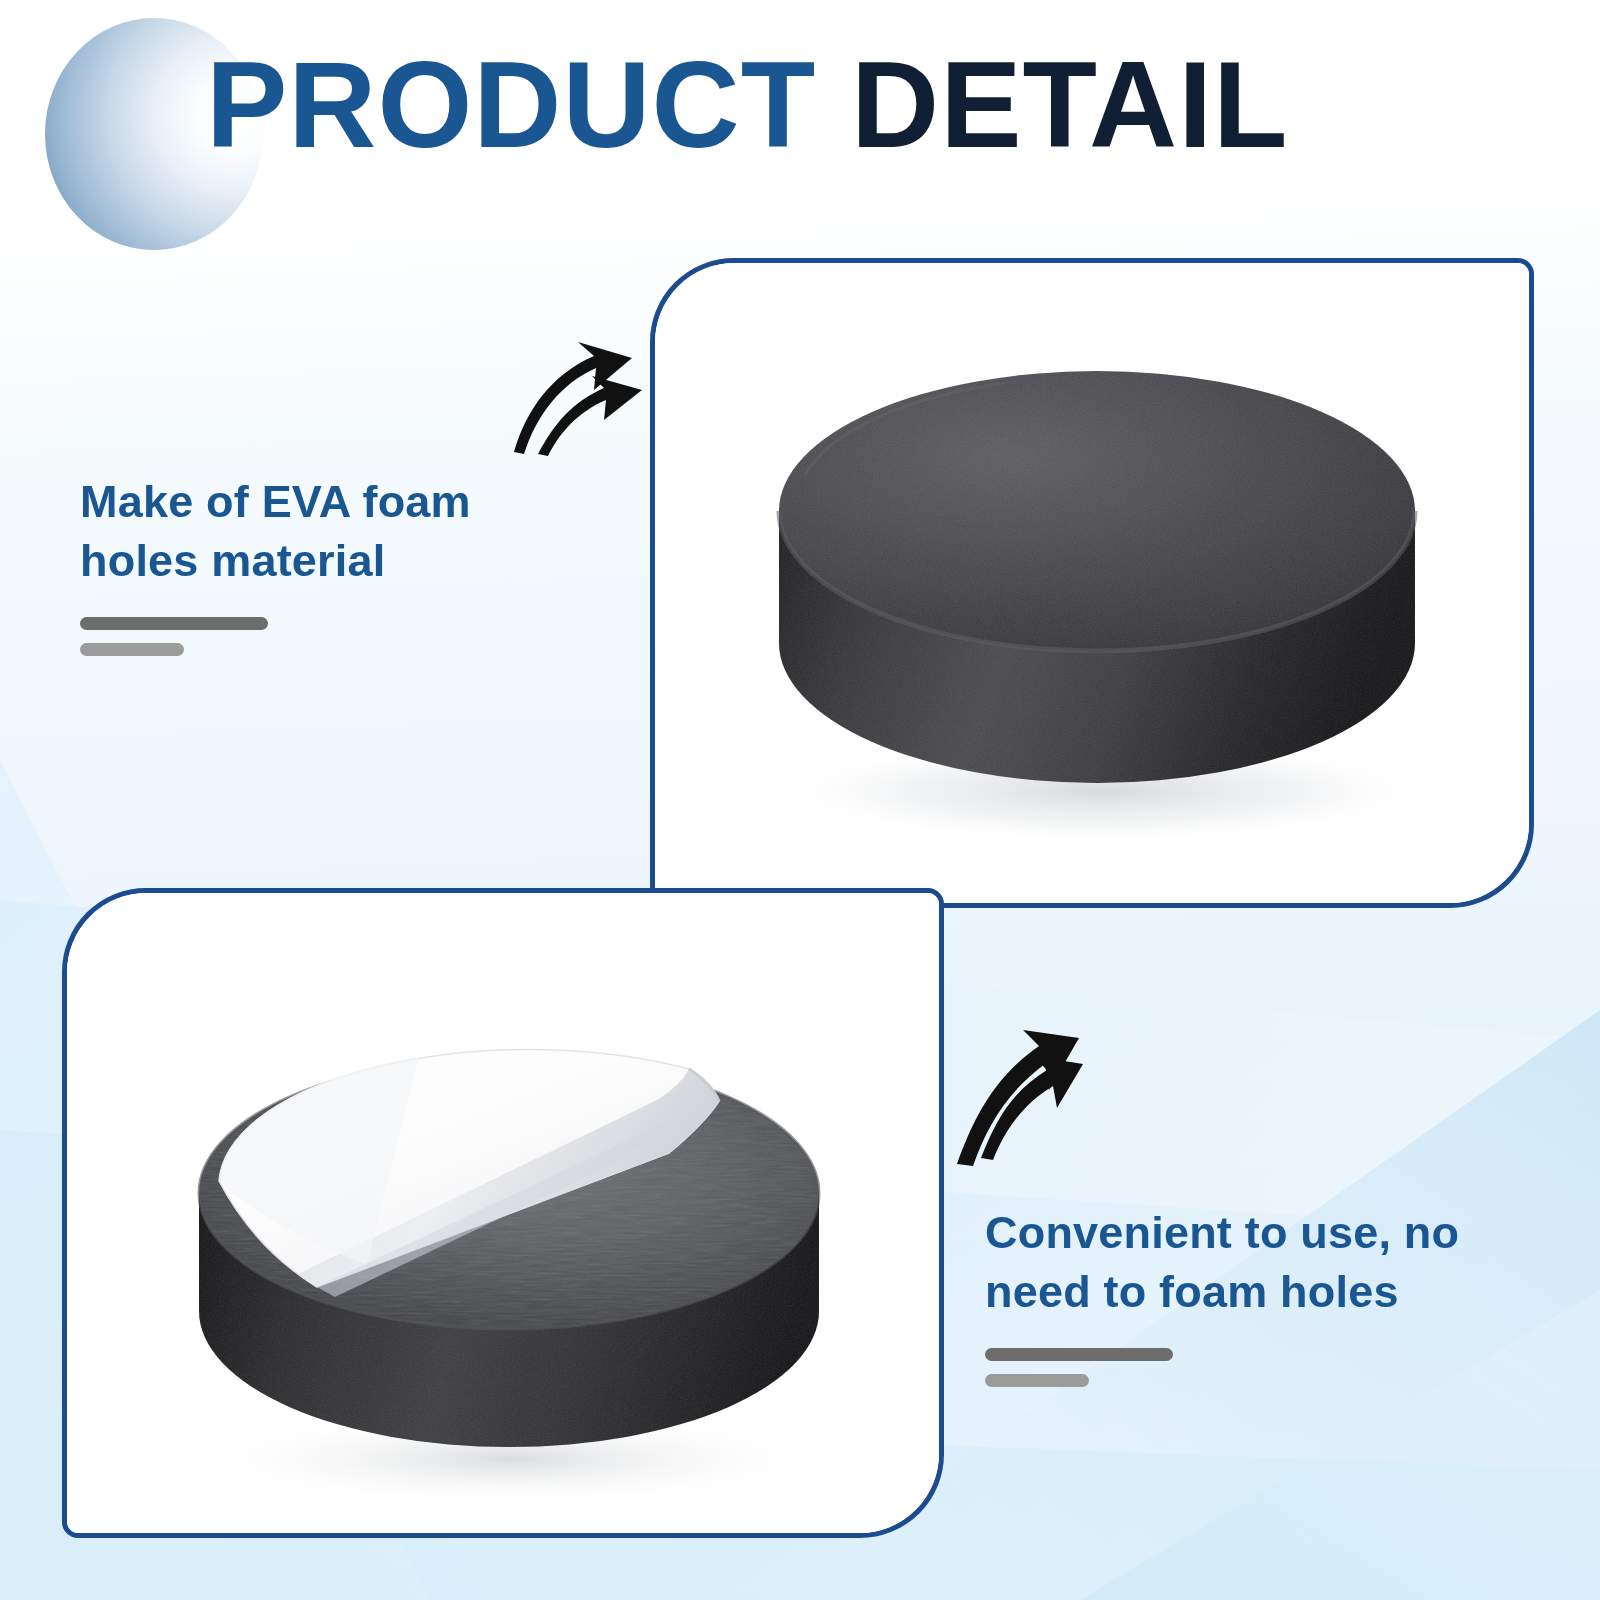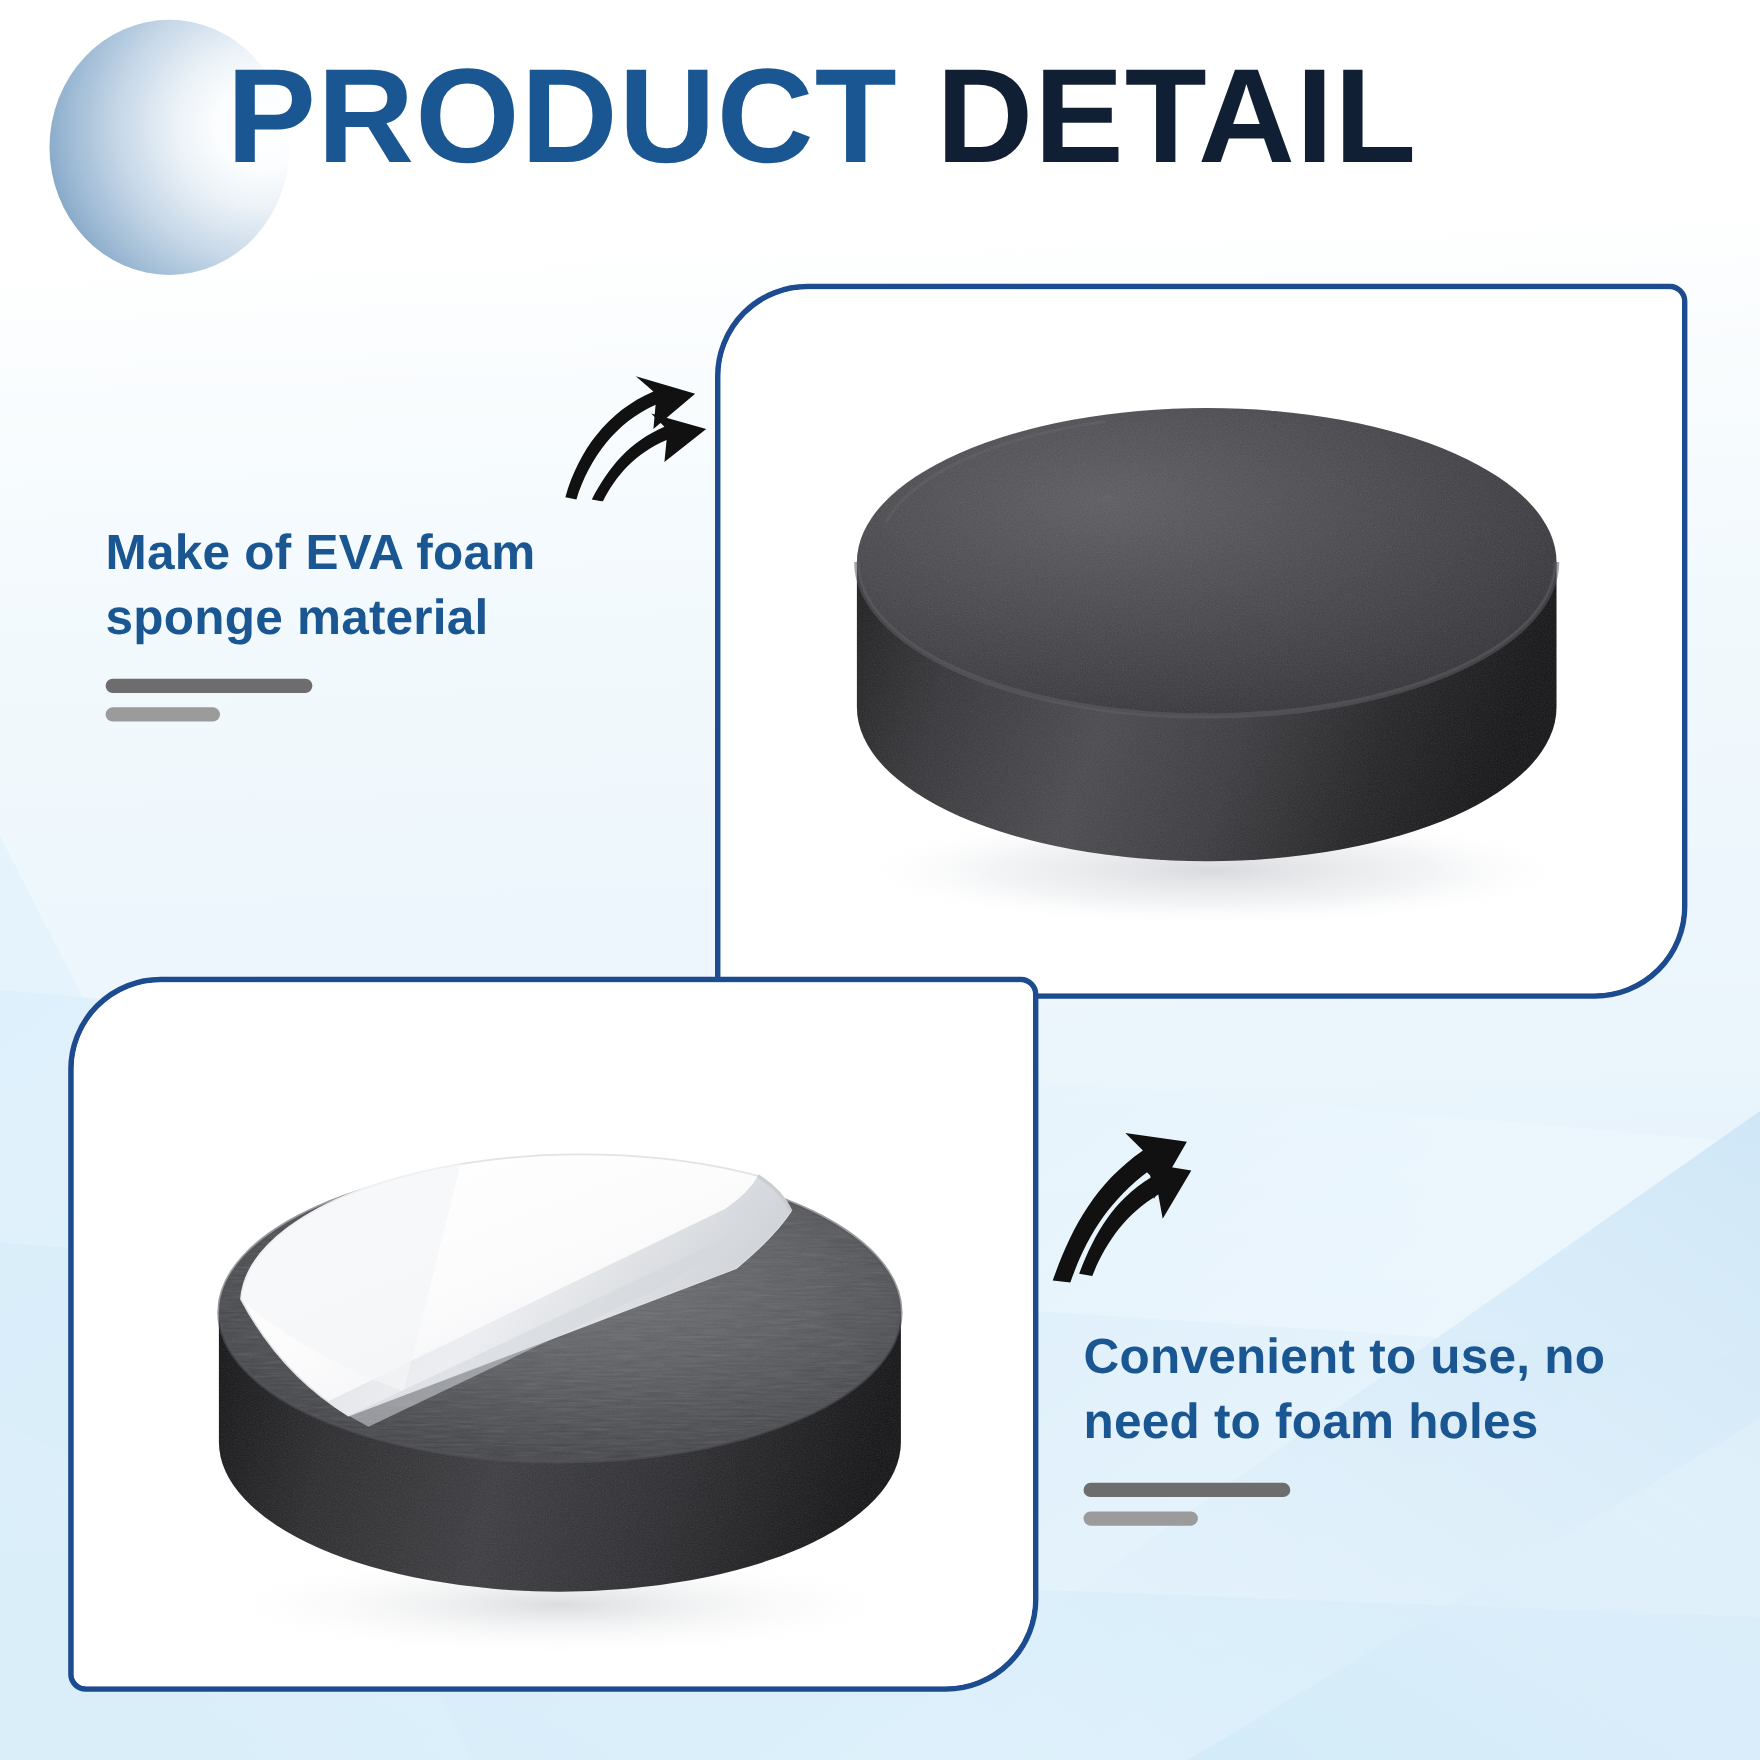--- a/index.html
+++ b/index.html
@@ -118,21 +118,21 @@
   .caption-line { display: block; }
   .bars { margin-top: 26px; }
   .bar {
     height: 13px;
     border-radius: 7px;
     margin-bottom: 13px;
   }
   .bar-long  { width: 188px; background: #6d6d6d; }
   .bar-short { width: 104px; background: #9b9b9b; }
 
-  .caption-left  { left: 80px;  top: 472px; width: 520px; margin-left: 16px; }
+  .caption-left  { left: 80px;  top: 472px; width: 520px; }
   .caption-right { left: 985px; top: 1170px; width: 600px; margin-top: 33px; }
 
   
   .arrow {
     position: absolute;
     z-index: 9;
   }
   .arrow-1 { left: 508px; top: 336px; }
   .arrow-2 { left: 945px; top: 1008px; }
 </style>
@@ -314,21 +314,21 @@
 
         <path d="M152,288 a310,136 0 0,1 200,-124 L300,372 q-92,-34 -148,-84 Z" fill="#f3f5f7" opacity="0.7"></path>
         <path d="M250,394 L602,228 q-30,28 -70,50 L268,404 Z" fill="#d4d7dc" opacity="0.55"></path>
       </svg>
     </div>
   </div>
 
   <div class="caption caption-left">
     <div class="caption-text">
       <span class="caption-line">Make of EVA foam</span>
-      <span class="caption-line">sponge material</span>
+      <span class="caption-line">holes material</span>
     </div>
     <div class="bars">
       <div class="bar bar-long"></div>
       <div class="bar bar-short"></div>
     </div>
   </div>
 
   <div class="caption caption-right">
     <div class="caption-text">
       <span class="caption-line">Convenient to use, no</span>

